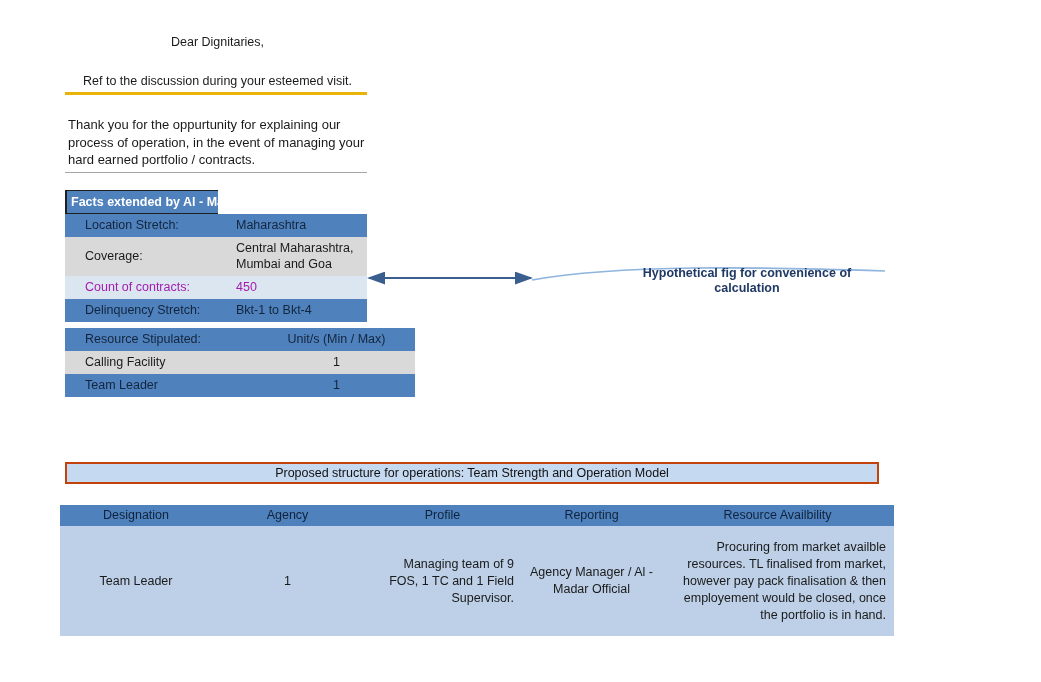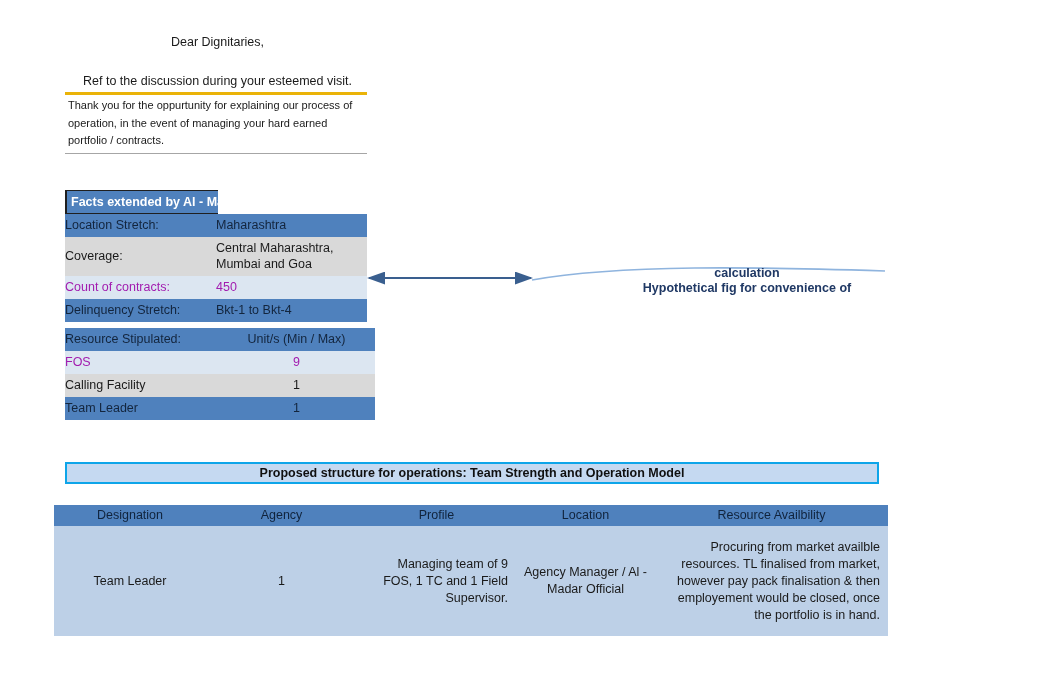--- a/index.html
+++ b/index.html
@@ -27,35 +27,36 @@
     font-size: 12.5px;
     line-height: 17px;
     color: #1a1a1a;
     padding: 2px 0 2px 3px;
     white-space: nowrap;
     text-align: center;
   }
   .intro-spacer { height: 18px; }
   .rule-bottom { border-bottom: 3px solid #eab308; }
   #intro-paragraph {
-    font-size: 11px;
+    font-size: 13px;
     line-height: 17.5px;
     padding: 2px 0 3px 3px;
     border-bottom: 1px solid #a6a6a6;
     width: 299px;
+    margin-top: 19px;
   }
 
   
   .xl-table {
     border-collapse: collapse;
     table-layout: fixed;
     font-size: 12.5px;
   }
   .xl-table td {
-    padding: 3px 4px 4px 0;
+    padding: 3px 4px 4px 20px;
     vertical-align: middle;
     line-height: 16px;
   }
   .band-blue  { background: #4f81bd; color: #13253d; }
   .band-gray  { background: #d9d9d9; color: #1a1a1a; }
   .band-pale  { background: #dce6f1; color: #a21caf; }
 
   
   #facts-table {
     left: 65px;
@@ -114,33 +115,33 @@
     color: #1f3864;
   }
 
   
   #proposed-banner {
     left: 65px;
     top: 462px;
     width: 814px;
     height: 22px;
     background: #c5d9f1;
-    border: 2px solid #0ea5e9;
+    border: 2px solid #c2410c;
     box-sizing: border-box;
     display: flex;
     align-items: center;
     justify-content: center;
     font-size: 12.5px;
-    font-weight: bold;
+    font-weight: normal;
     color: #101010;
   }
 
   
   #structure-table {
-    left: 54px;
+    left: 60px;
     top: 505px;
     width: 814px;
     border-collapse: collapse;
     table-layout: fixed;
     font-size: 12.5px;
     border-radius: 19px;
   }
   #structure-table th {
     background: #4f81bd;
     color: #10233c;
@@ -199,24 +200,20 @@
     <td class="v band-blue">Bkt-1 to Bkt-4</td>
   </tr>
 </tbody>
   </table>
 
 <table class="xl-table abs" id="resource-table">
   <tbody>
       <tr>
     <td class="k band-blue">Resource Stipulated:</td>
     <td class="v band-blue">Unit/s (Min / Max)</td>
-  </tr>
-  <tr>
-    <td class="k band-pale">FOS</td>
-    <td class="v band-pale">9</td>
   </tr>
   <tr>
     <td class="k band-gray">Calling Facility</td>
     <td class="v band-gray">1</td>
   </tr>
   <tr>
     <td class="k band-blue">Team Leader</td>
     <td class="v band-blue">1</td>
   </tr>
 </tbody>
@@ -229,35 +226,35 @@
     </marker>
     <marker id="arrow-left" markerWidth="9" markerHeight="9" refX="1" refY="3.2" orient="auto" markerUnits="strokeWidth">
       <path d="M9,0 L0,3.2 L9,6.4 z" fill="#3a5f8f"></path>
     </marker>
   </defs>
   <line x1="9" y1="20" x2="171" y2="20" stroke="#3a5f8f" stroke-width="2" marker-start="url(#arrow-left)" marker-end="url(#arrow-right)"></line>
   <path d="M172,22 C 260,6 400,9 525,13" stroke="#8fb4de" stroke-width="1.6" fill="none"></path>
 </svg>
 
 <div class="abs" id="callout-text">
+  <div>Hypothetical fig for convenience of</div>
   <div>calculation</div>
-  <div>Hypothetical fig for convenience of</div>
 </div>
 
 <div class="abs" id="proposed-banner">
   <span>Proposed structure for operations: Team Strength and Operation Model</span>
 </div>
 
 <table class="abs" id="structure-table">
   <thead>
     <tr>
       <th class="col-designation">Designation</th>
       <th class="col-count">Agency</th>
       <th class="col-profile">Profile</th>
-      <th class="col-reporting">Location</th>
+      <th class="col-reporting">Reporting</th>
       <th class="col-resource">Resource Availbility</th>
     </tr>
   </thead>
   <tbody>
     <tr id="structure-body-row">
       <td class="cell-center">Team Leader</td>
       <td class="cell-center">1</td>
       <td class="cell-left">Managing team of 9 FOS, 1 TC and 1 Field Supervisor.</td>
       <td class="cell-center">Agency Manager / Al - Madar Official</td>
       <td class="cell-left">Procuring from market availble resources. TL finalised from market, however pay pack finalisation &amp; then employement would be closed, once the portfolio is in hand.</td>

